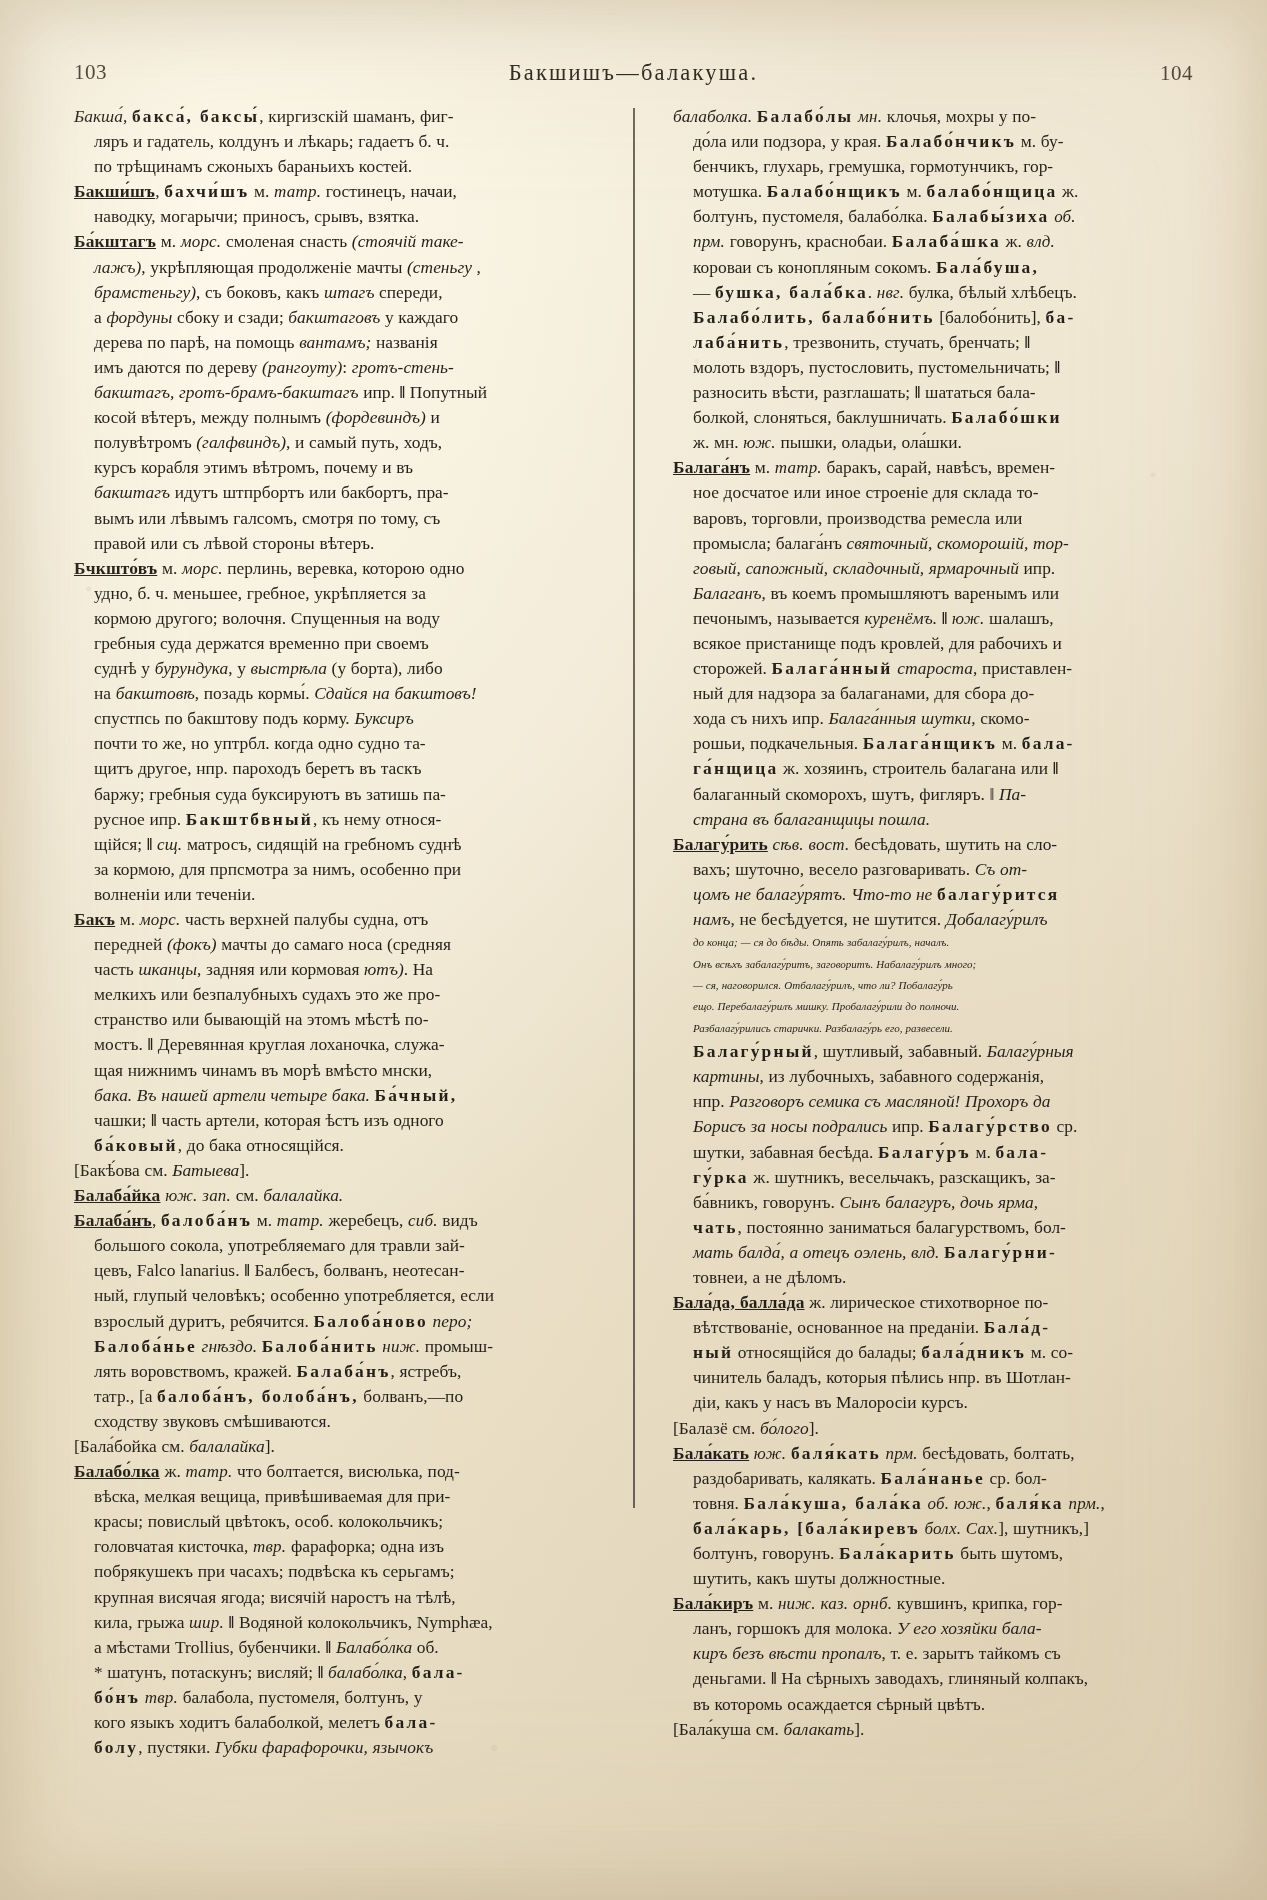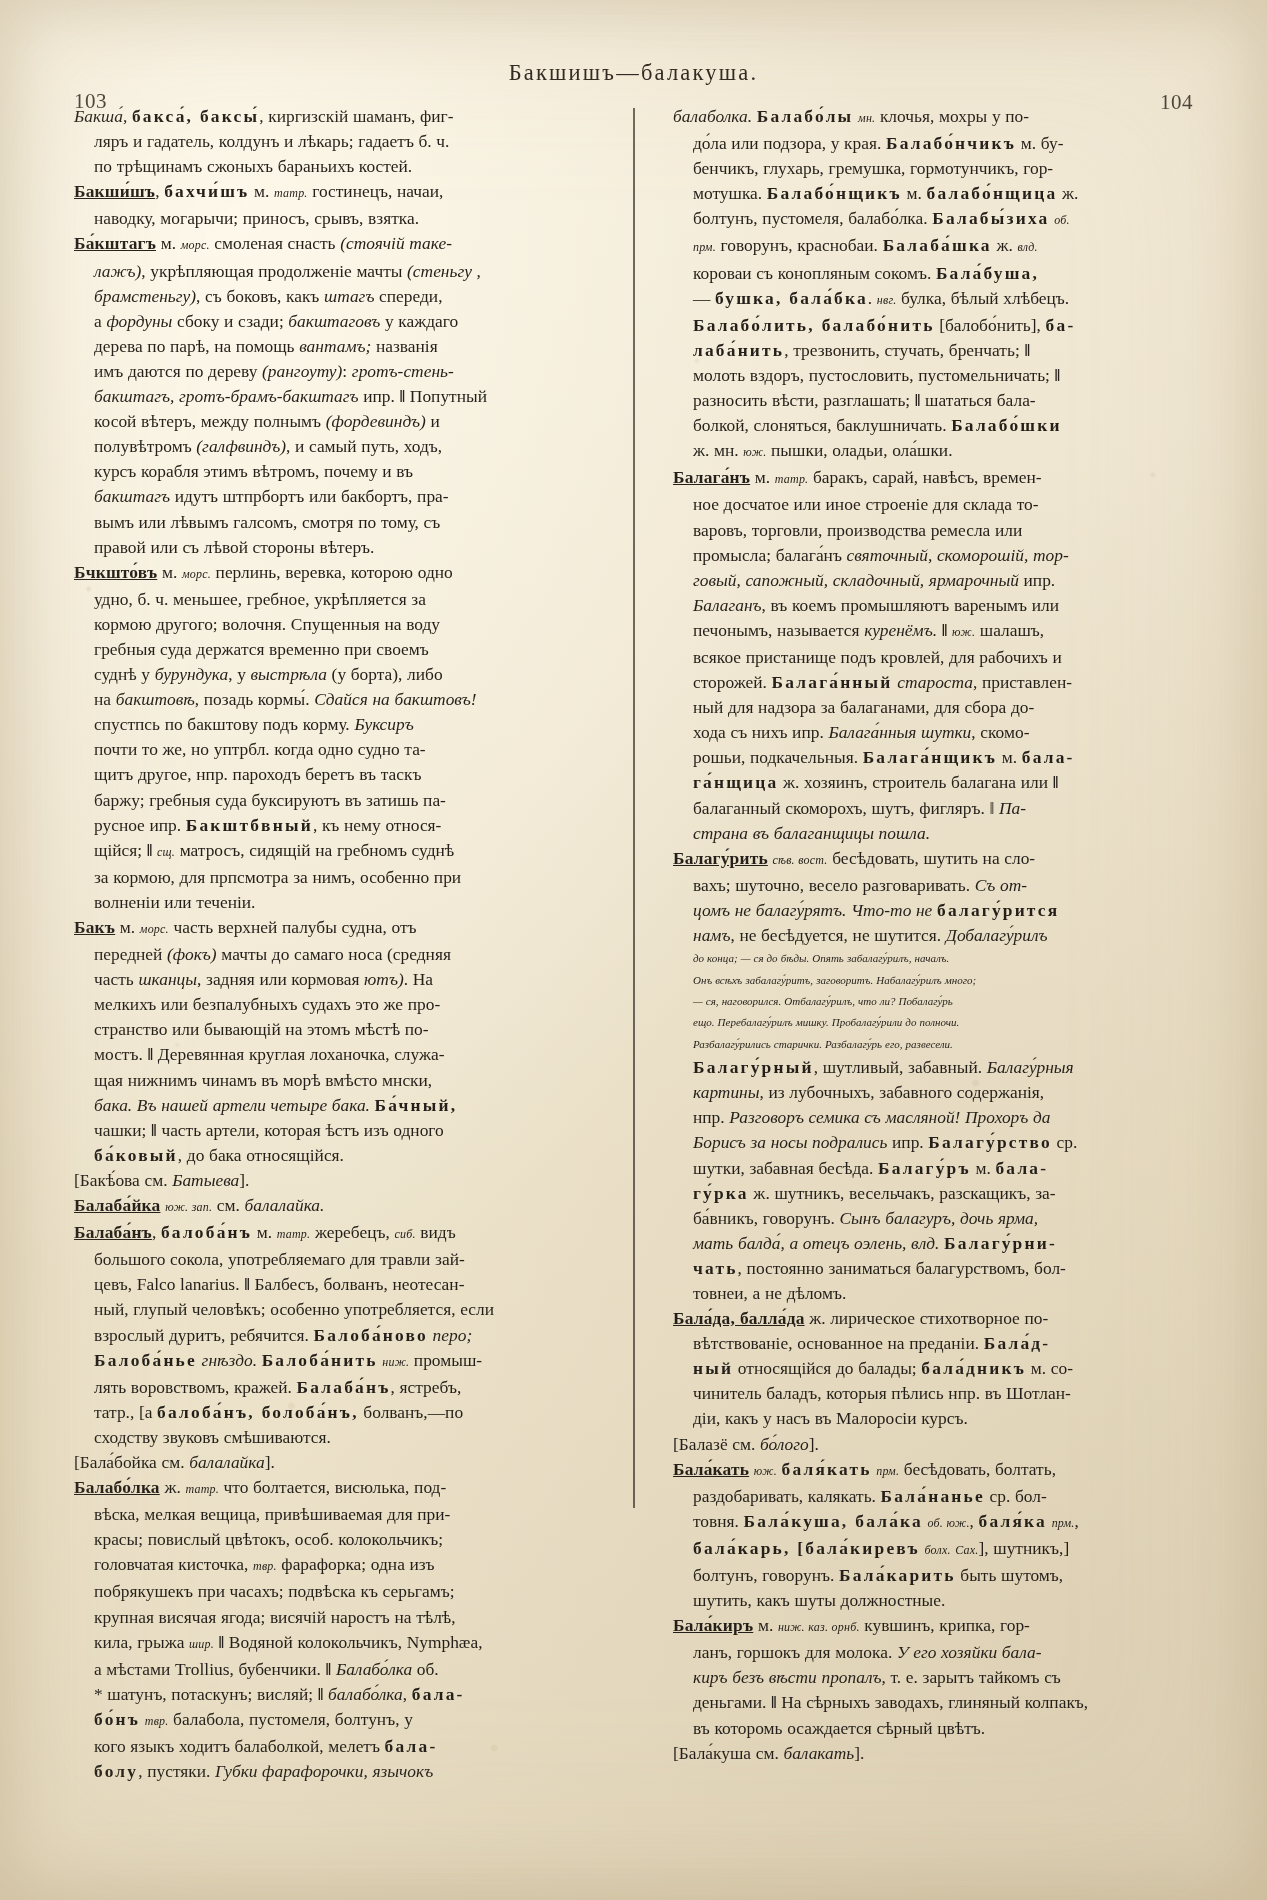--- a/index.html
+++ b/index.html
@@ -55,21 +55,20 @@
     display: flex;
     align-items: baseline;
     justify-content: space-between;
     color: #2f2a22;
   }
   .folio {
     font-size: 21px;
     letter-spacing: .5px;
     color: #3a332a;
     opacity: .93;
-    margin-top: 29px;
   }
   .folio.right { position: relative; top: 1px; }
   .runtitle {
     position: absolute;
     left: 0; right: 0;
     text-align: center;
     font-size: 22.5px;
     letter-spacing: 2.2px;
     color: #2c261f;
   }
@@ -118,21 +117,21 @@
   b.hw {                       
     font-weight: 700;
     letter-spacing: .2px;
     text-decoration: underline;
   }
   b.sub {                      
     font-weight: 700;
     letter-spacing: 2.2px;
   }
   i   { font-style: italic; }
-  .ab { font-style: italic; font-size: 12px; letter-spacing: .2px; }  
+  .ab { font-style: italic; font-size: 17px; letter-spacing: .2px; }  
   .lat { font-style: normal; }
   .smit {                      
     font-style: italic;
     font-size: 11px;
     line-height: 21.4px;
   }
   .par { font-weight: 700; }
 </style>
 </head>
 <body>
@@ -280,22 +279,22 @@
           <div class="entry cont smit">— <i>ся</i>, наговорился. <i>Отбалагу́рилъ, что ли? Побалагу́рь</i></div>
           <div class="entry cont smit"><i>ещо. Перебалагу́рилъ мишку. Пробалагу́рили до полночи.</i></div>
           <div class="entry cont smit"><i>Разбалагу́рились старички. Разбалагу́рь его</i>, развесели.</div>
           <div class="entry cont"><b class="sub">Балагу́рный</b>, шутливый, забавный. <i>Балагу́рныя</i></div>
           <div class="entry cont"><i>картины</i>, из лубочныхъ, забавного содержанiя,</div>
           <div class="entry cont">нпр. <i>Разговоръ семика съ масляной! Прохоръ да</i></div>
           <div class="entry cont"><i>Борисъ за носы подрались</i> ипр. <b class="sub">Балагу́рство</b> ср.</div>
           <div class="entry cont">шутки, забавная бесѣда. <b class="sub">Балагу́ръ</b> м. <b class="sub">бала-</b></div>
           <div class="entry cont"><b class="sub">гу́рка</b> ж. шутникъ, весельчакъ, разскащикъ, за-</div>
           <div class="entry cont">ба́вникъ, говорунъ. <i>Сынъ балагуръ, дочь ярма,</i></div>
+          <div class="entry cont"><b class="sub">чать</b>, постоянно заниматься балагурствомъ, бол-</div>
           <div class="entry cont"><i>мать балда́, а отецъ оэлень, влд.</i> <b class="sub">Балагу́рни-</b></div>
-          <div class="entry cont"><b class="sub">чать</b>, постоянно заниматься балагурствомъ, бол-</div>
           <div class="entry cont">товнеи, а не дѣломъ.</div>
         </div>
         <div>
           <div class="entry"><b class="hw">Бала́да, балла́да</b> ж. лирическое стихотворное по-</div>
           <div class="entry cont">вѣтствованiе, основанное на преданiи. <b class="sub">Бала́д-</b></div>
           <div class="entry cont"><b class="sub">ный</b> относящiйся до балады; <b class="sub">бала́дникъ</b> м. со-</div>
           <div class="entry cont">чинитель баладъ, которыя пѣлись нпр. въ Шотлан-</div>
           <div class="entry cont">дiи, какъ у насъ въ Малоросiи курсъ.</div>
         </div>
         <div>

